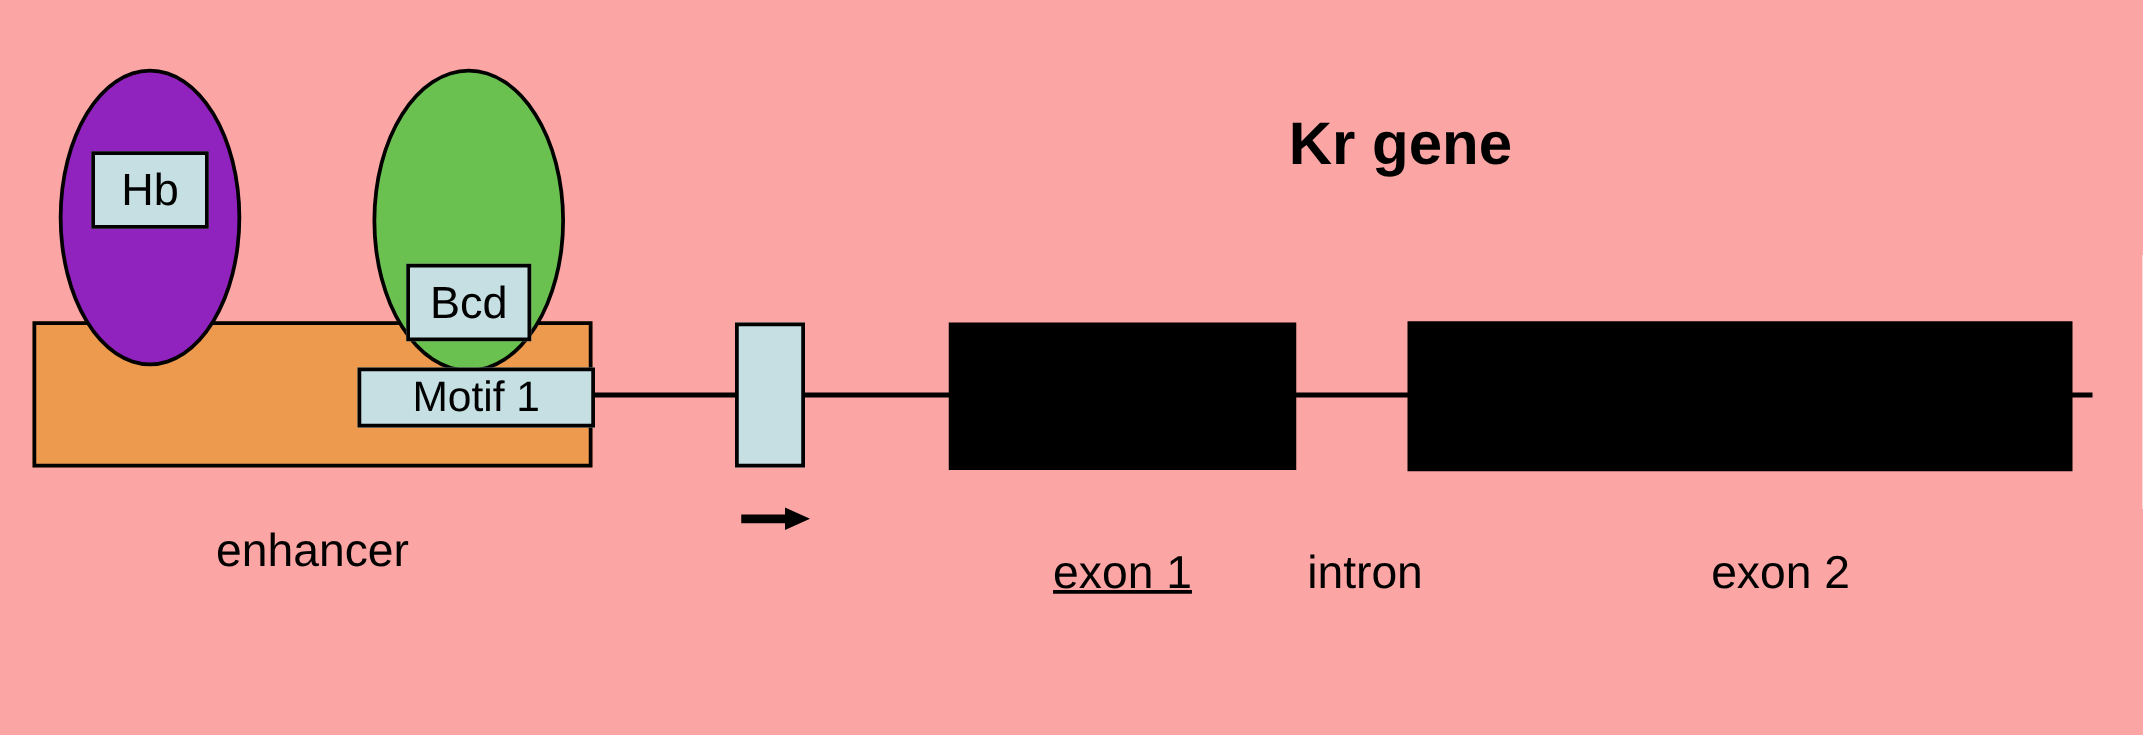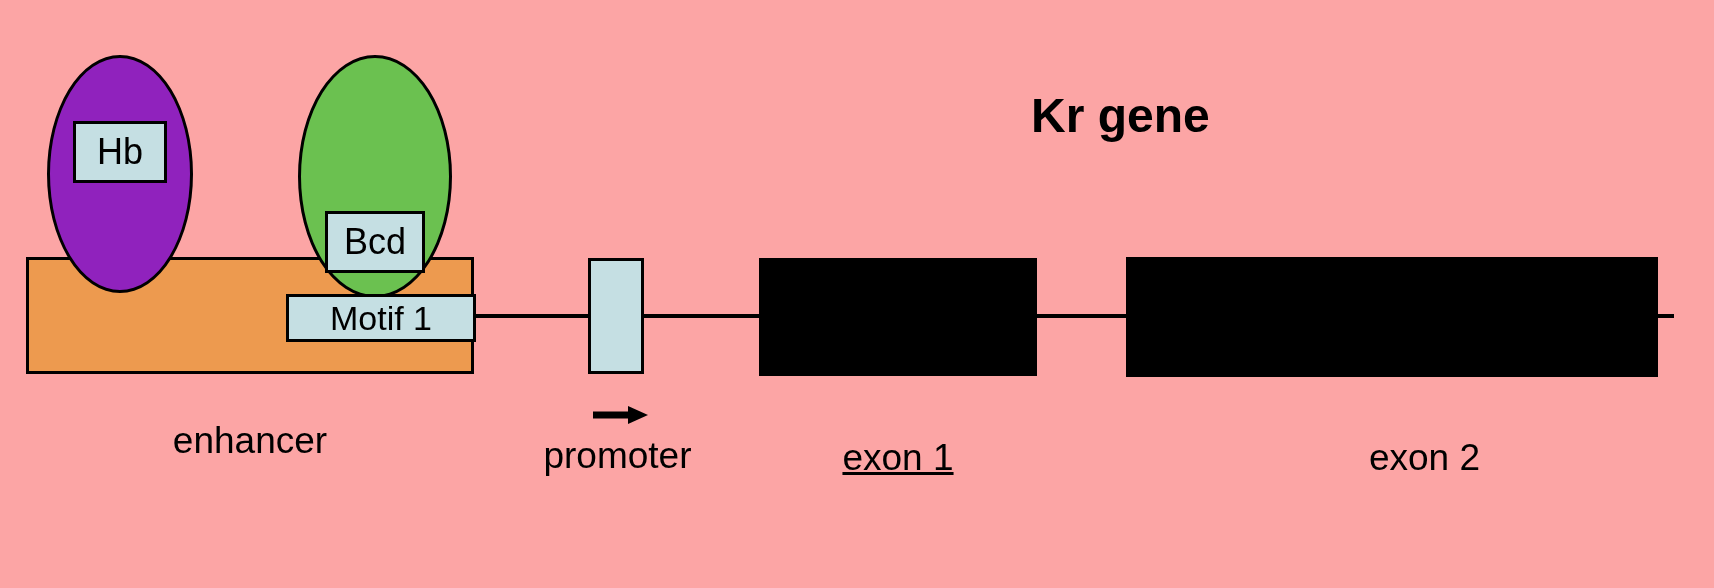--- a/index.html
+++ b/index.html
@@ -160,20 +160,20 @@
     <polygon points="36,3 56,12 36,21" fill="#000000"></polygon>
   </svg>
 
   <div class="exon" id="exon1" style="background: rgb(0, 0, 0);"></div>
   <div class="exon" id="exon2" style="background: rgb(0, 0, 0);"></div>
 
   <div id="gene-title">Kr gene</div>
 
   <div class="axis-label" style="left:90px; top:420px; width:320px;">enhancer</div>
 
-  <div class="axis-label" style="left:500px; top:435px; width:235px;">promoter</div>
 
   <div class="axis-label" style="left:758px; top:437px; width:280px;text-decoration:underline;">exon 1</div>
 
+  <div class="axis-label" style="left:1000px; top:437px; width:184px;">intron</div>
 
   <div class="axis-label" style="left:1203px; top:437px; width:277px;text-align:right;">exon 2</div>
 
 </div>
 
 </body></html>

